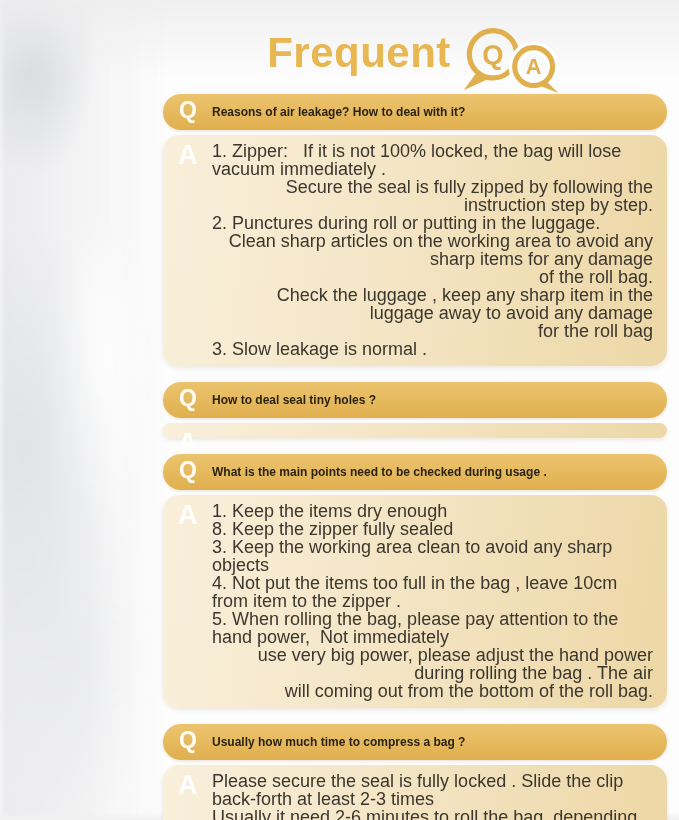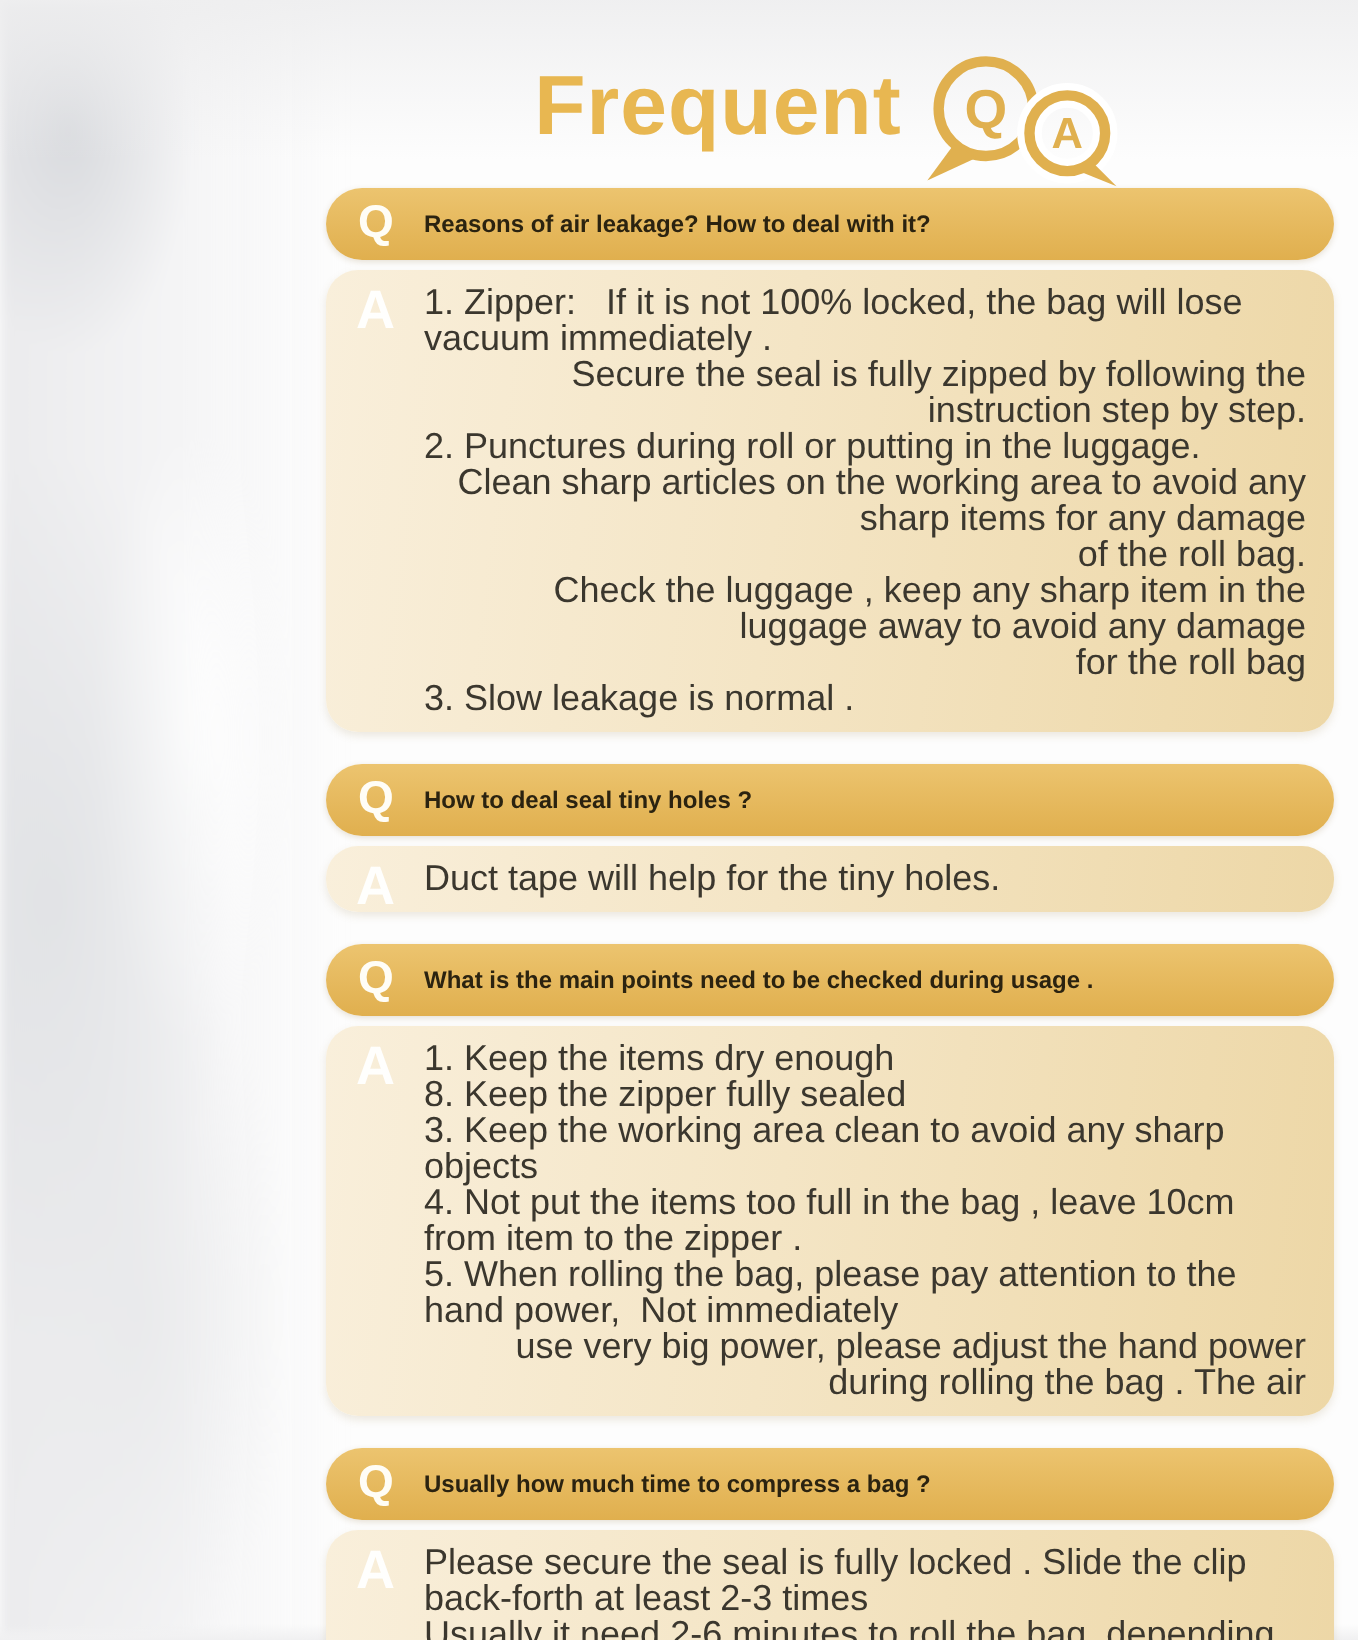--- a/index.html
+++ b/index.html
@@ -120,39 +120,37 @@
             </div>
           </div>
         </section>
         <section class="qa">
           <div class="qbar">
             <span class="qletter">Q</span>
             <h2 class="qtext">How to deal seal tiny holes ?</h2>
           </div>
           <div class="apanel">
             <span class="aletter">A</span>
-            <div class="alines">
-              <p class="aline indent-0">Duct tape will help for the tiny holes.</p>
-            </div>
           </div>
         </section>
         <section class="qa">
           <div class="qbar">
             <span class="qletter">Q</span>
             <h2 class="qtext">What is the main points need to be checked during usage .</h2>
           </div>
           <div class="apanel">
             <span class="aletter">A</span>
             <div class="alines">
               <p class="aline indent-0">1. Keep the items dry enough</p>
               <p class="aline indent-0">8. Keep the zipper fully sealed</p>
               <p class="aline indent-0">3. Keep the working area clean to avoid any sharp objects</p>
               <p class="aline indent-0">4. Not put the items too full in the bag , leave 10cm from item to the zipper .</p>
               <p class="aline indent-0">5. When rolling the bag, please pay attention to the hand power,  Not immediately</p>
               <p class="aline indent-1">use very big power, please adjust the hand power during rolling the bag . The air</p>
+              <p class="aline indent-1">will coming out from the bottom of the roll bag.</p>
             </div>
           </div>
         </section>
         <section class="qa">
           <div class="qbar">
             <span class="qletter">Q</span>
             <h2 class="qtext">Usually how much time to compress a bag ?</h2>
           </div>
           <div class="apanel">
             <span class="aletter">A</span>

